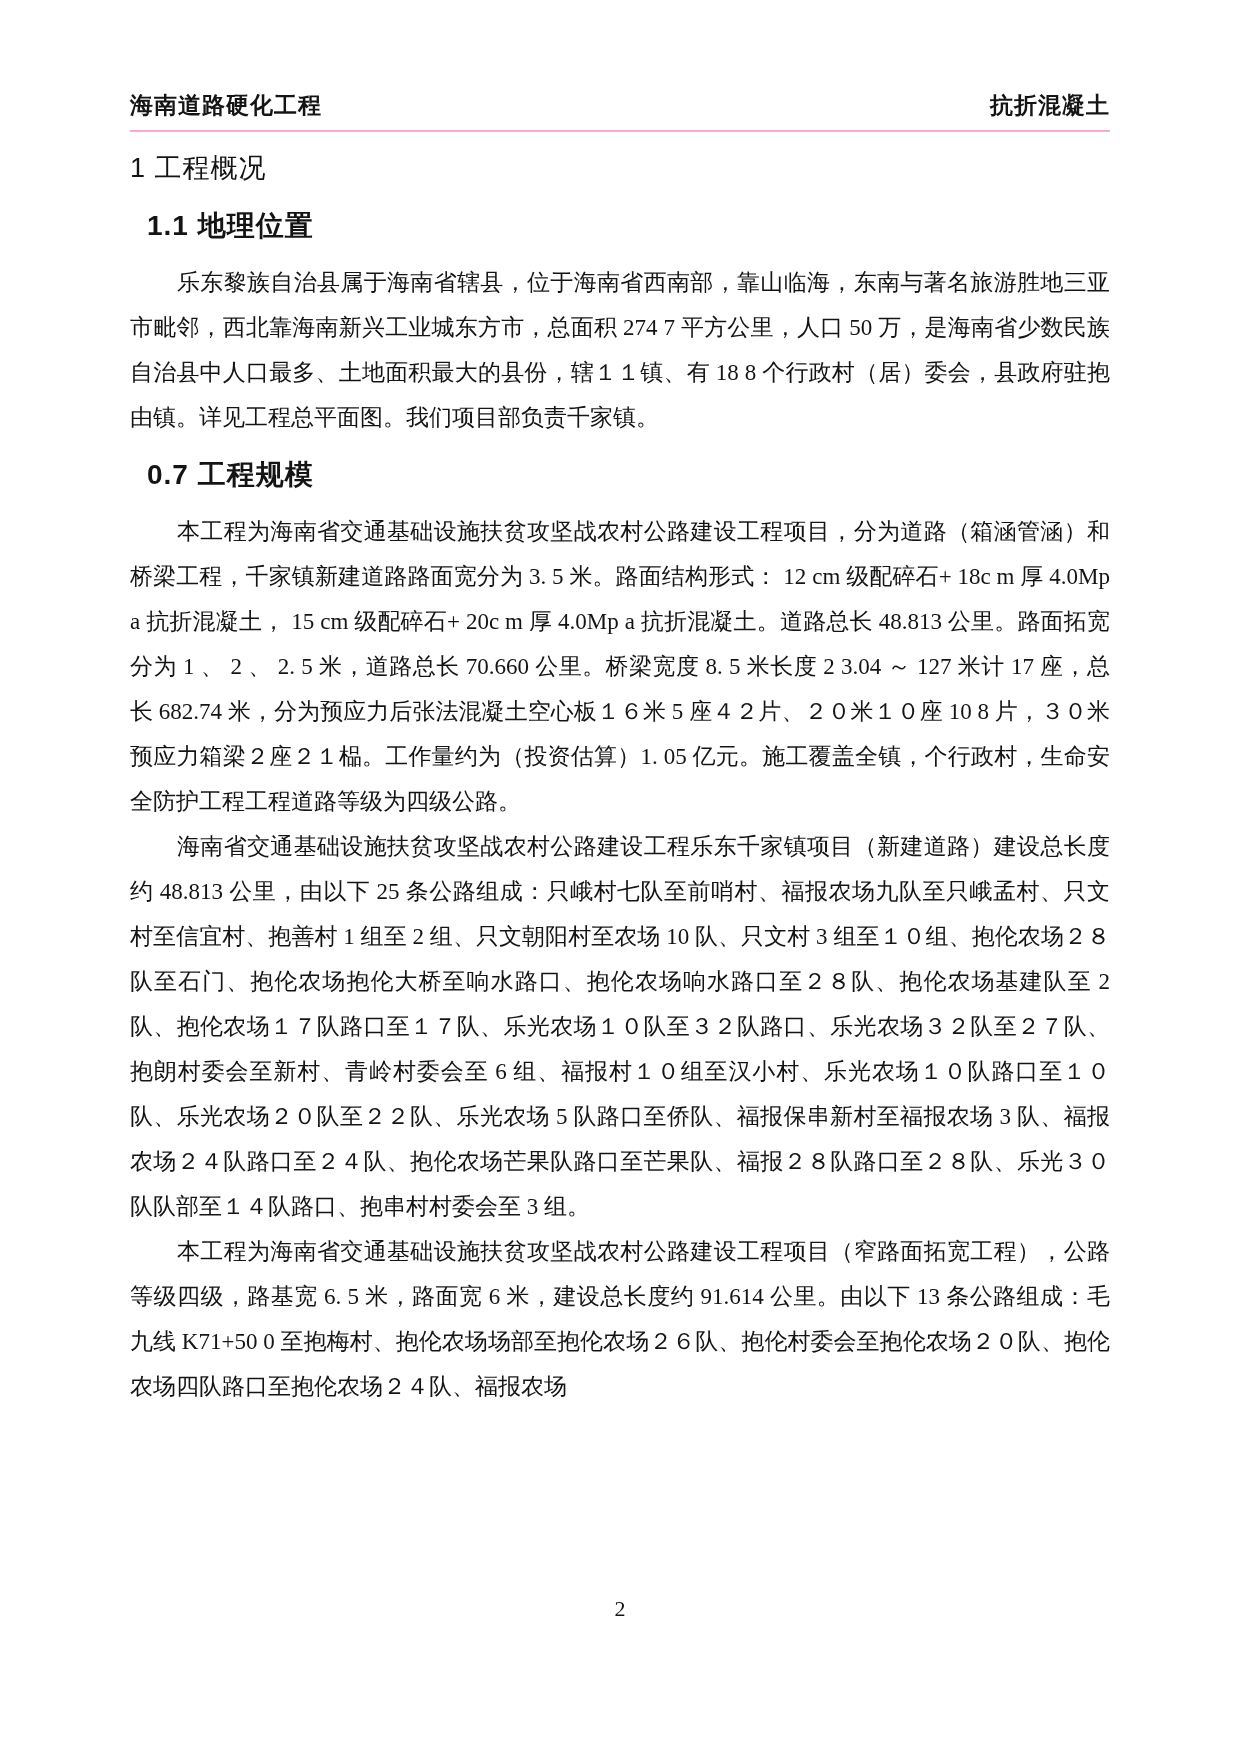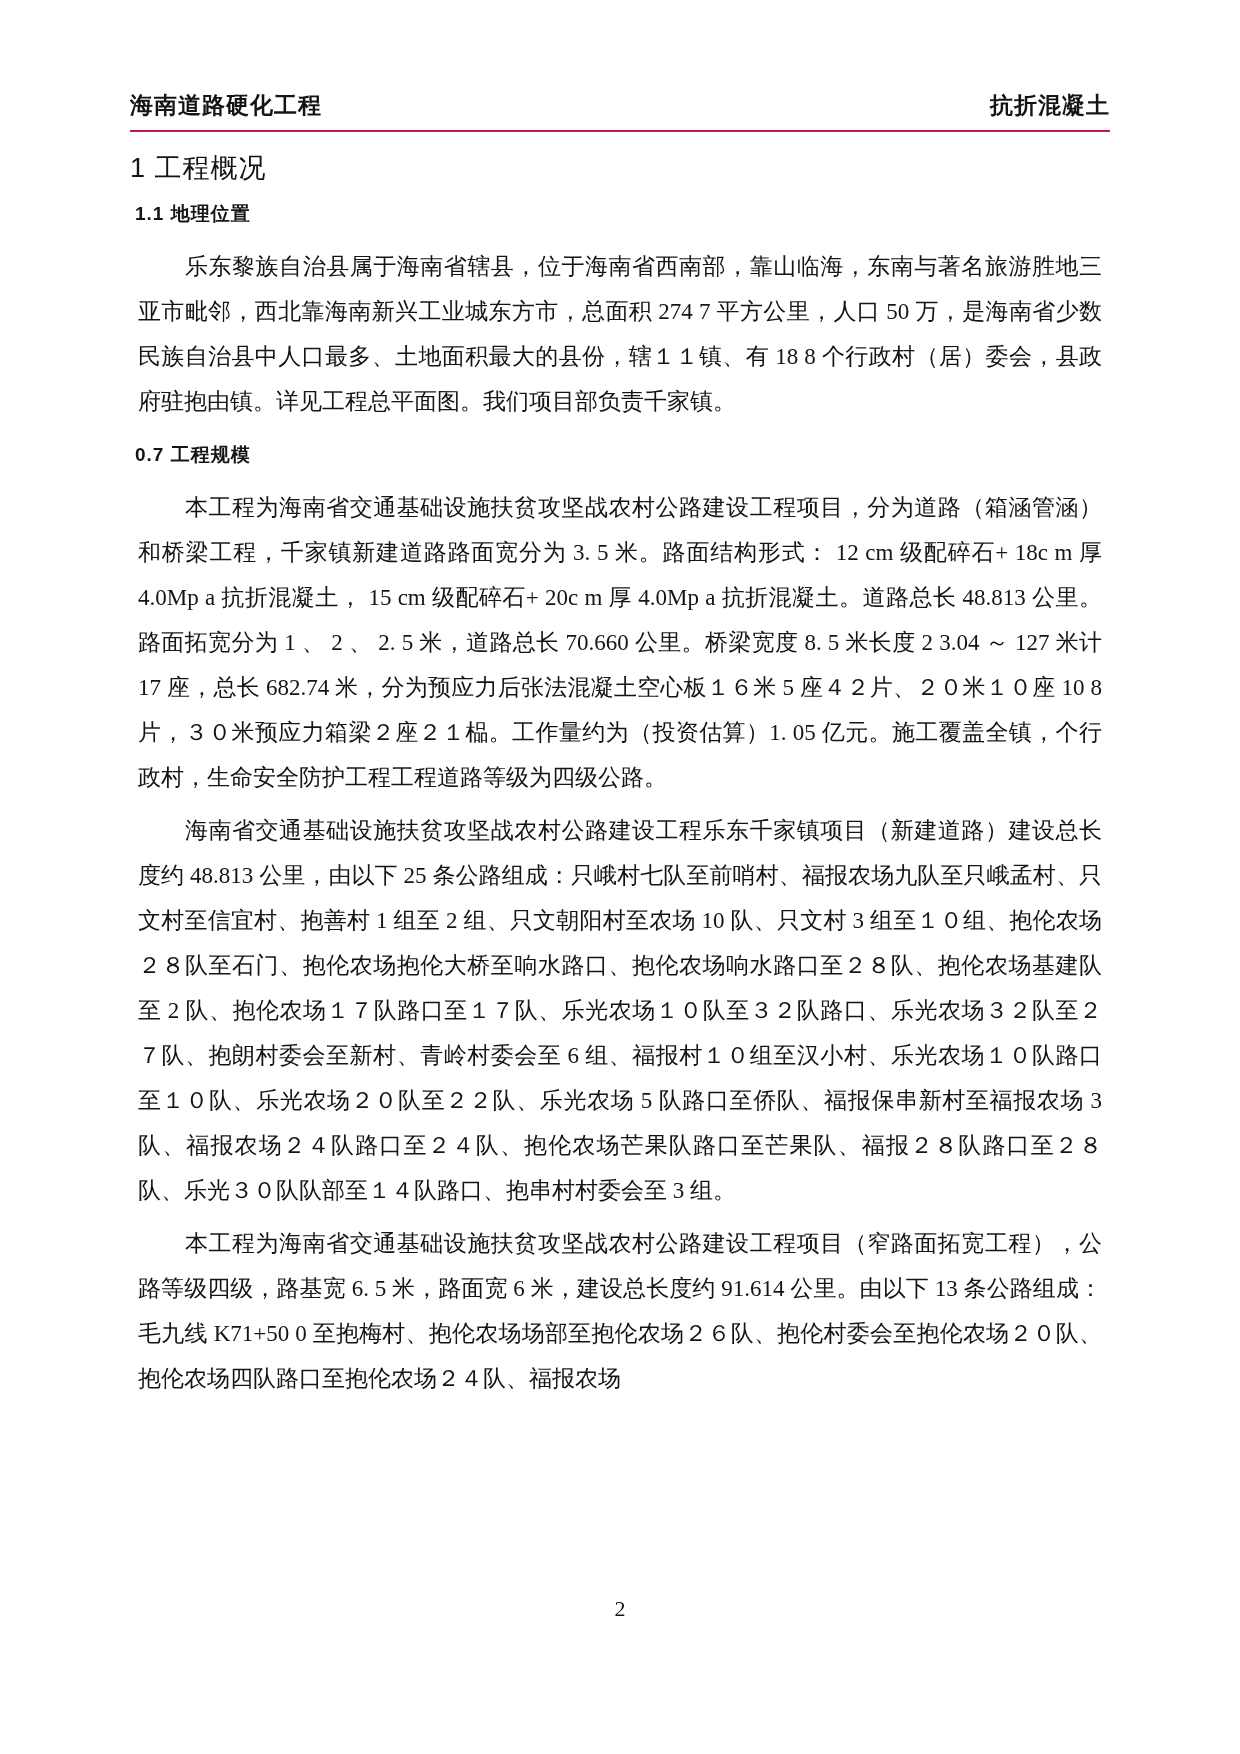--- a/index.html
+++ b/index.html
@@ -24,52 +24,52 @@
   .running-header {
     position: absolute;
     left: 130px;
     right: 130px;
     top: 90px;
     display: flex;
     justify-content: space-between;
     align-items: flex-end;
     font-size: 23px;
     font-weight: bold;
-    border-bottom: 2px solid #be185d;
+    border-bottom: 2px solid #f9a8d4;
     padding-bottom: 9px;
     letter-spacing: 1px;
   }
   
   .content {
     position: absolute;
     left: 130px;
     width: 980px;
     top: 146px;
   }
   .h1 {
     font-family: "Liberation Sans", "DejaVu Sans", sans-serif;
     font-size: 27px;
     font-weight: normal;
     line-height: 45px;
     margin: 0;
     letter-spacing: 1px;
   }
   .h2 {
     font-family: "Liberation Sans", "DejaVu Sans", sans-serif;
-    font-size: 19px;
+    font-size: 28px;
     font-weight: bold;
     line-height: 45px;
-    margin: 0;
+    margin: 12px;
     padding-left: 5px;
     letter-spacing: 1px;
   }
   .body-para {
     font-size: 23px;
     line-height: 45px;
-    margin: 8px;
+    margin: 0;
     text-align: justify;
     text-indent: 47px;
   }
   .body-para b {
     font-weight: normal;
   }
   
   .page-number {
     position: absolute;
     top: 1596px;

